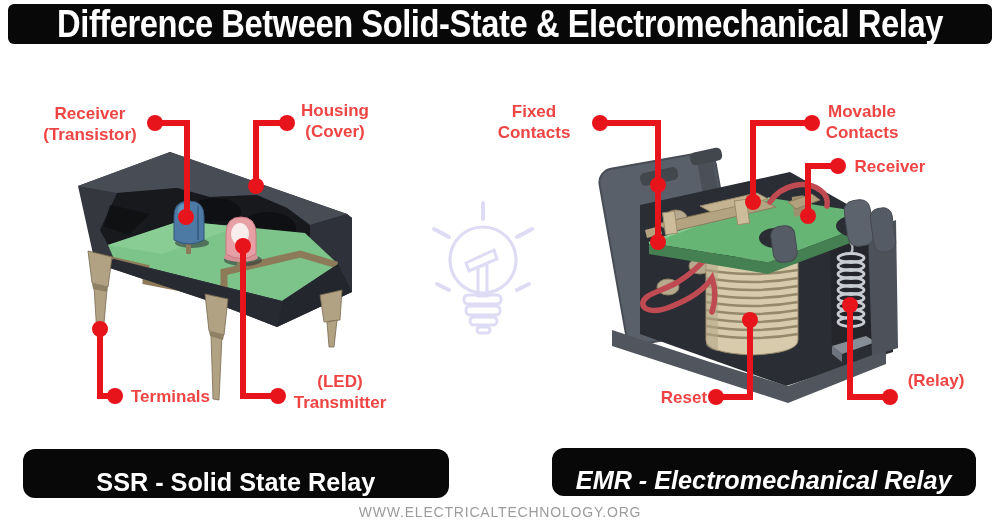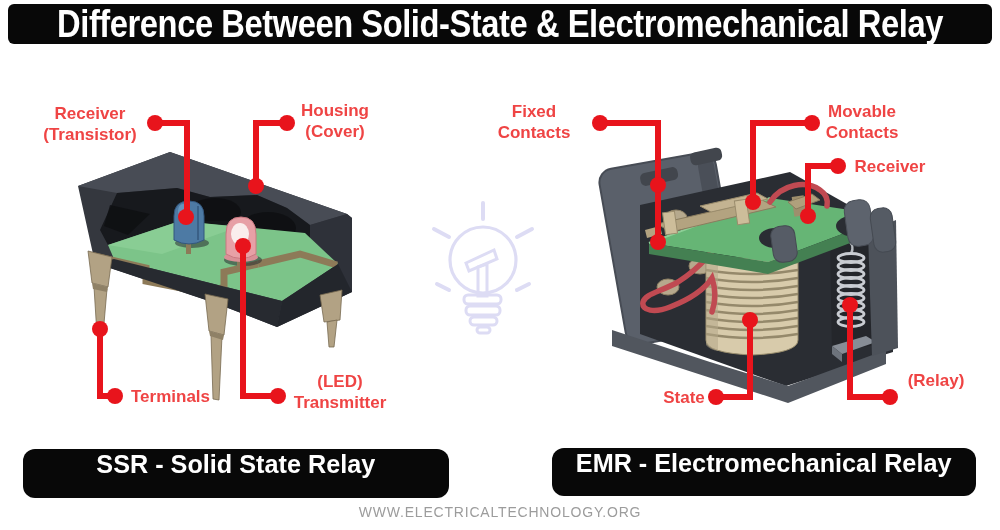--- a/index.html
+++ b/index.html
@@ -18,21 +18,21 @@
   }
   .art{position:absolute;left:0;top:0;}
   .label{
     position:absolute;color:#ef4444;font-size:17px;font-weight:bold;
     line-height:1.25;text-align:center;z-index:5;
   }
   .label span{display:block;}
   .label.left-align{text-align:left;}
   .pill{
     position:absolute;background:var(--bar_bg,#0a0a0a);border-radius:12px;
-    display:flex;align-items:flex-start;justify-content:center;z-index:5;
+    display:flex;align-items:flex-end;justify-content:center;z-index:5;
   }
   .pill span{color:#ffffff;font-size:26px;font-weight:bold;white-space:nowrap;transform:scaleX(0.97);}
   .footer{
     position:absolute;left:0;right:0;top:504px;text-align:center;
     color:#9c9c9c;font-size:14px;letter-spacing:0.8px;z-index:5;
   }
   .co{stroke:var(--callout,#e8141c);stroke-width:6;fill:none;}
   .cod{fill:var(--callout,#e8141c);}
   .wm{stroke:var(--watermark,#dddcf4);fill:none;}
 </style>
@@ -268,27 +268,27 @@
     <span>Contacts</span>
   </div>
   <div class="label" style="left:802px;top:101px;width:120px;">
     <span>Movable</span>
     <span>Contacts</span>
   </div>
   <div class="label" style="left:830px;top:156px;width:120px;">
     <span>Receiver</span>
   </div>
   <div class="label" style="left:634px;top:387px;width:100px;">
-    <span>State</span>
+    <span>Reset</span>
   </div>
   <div class="label" style="left:876px;top:370px;width:120px;">
     <span>(Relay)</span>
   </div>
 
   <div class="pill" style="left:23px;top:449px;width:426px;height:49px;">
     <span>SSR - Solid State Relay</span>
   </div>
-  <div class="pill" style="left:552px;top:448px;width:424px;height:48px;">
+  <div class="pill" style="left:552px;top:448px;width:424px;height:48px;font-style:italic;">
     <span>EMR - Electromechanical Relay</span>
   </div>
 
   <div class="footer">WWW.ELECTRICALTECHNOLOGY.ORG</div>
 </div>
 
 </body></html>

